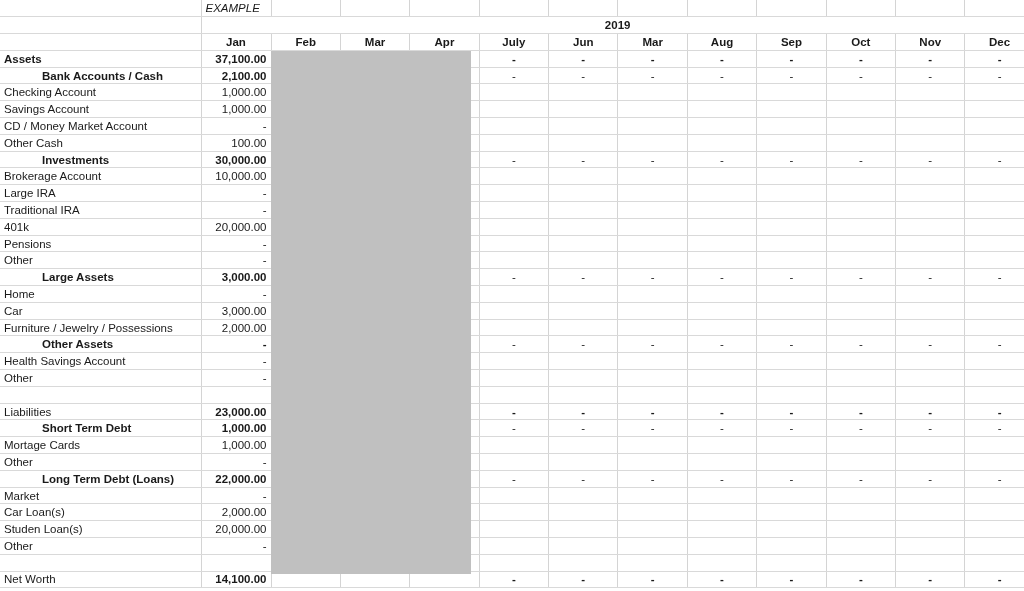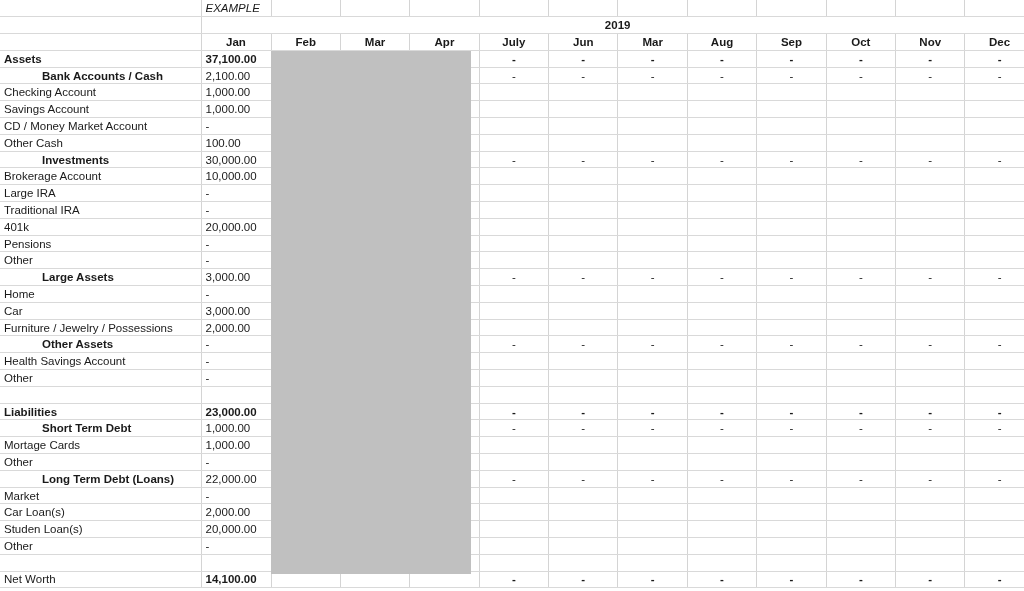--- a/index.html
+++ b/index.html
@@ -39,21 +39,21 @@
     box-sizing: border-box;
     background: #ffffff;
   }
 
   
   col.c-label { width: 201px; }
   col.c-value { width: 70px; }
   col.c-month { width: 69.4px; }
 
   
-  .num       { }
+  .num       { text-align: right; }
   .ctr       { text-align: center; }
   .indent    { padding-left: 12px; }
   .blankrow td { background: #ffffff; border-bottom: 1px solid #d9d9d9; }
 
   
   .toprow td { background: #ffffff; }
   .example {
     font-style: italic;
     font-size: 11px;
     text-align: left;
@@ -103,21 +103,21 @@
   .sec-assets-val {
     background: #d9ead3;
     font-weight: bold;
     color: #1a1a1a;
   }
 
   
   .sec-liab-label {
     background: #e01b1b;
     color: #ffffff;
-    font-weight: bold;
+    font-weight: normal;
     border-right: 1px solid #e01b1b;
     margin-left: 24px;
   }
   .sec-liab-val {
     background: #fb7c7c;
     font-weight: bold;
     color: #1a1a1a;
     margin-left: 7px;
   }
 
@@ -130,21 +130,21 @@
   }
   .sec-nw-val {
     background: #c3d7ef;
     font-weight: bold;
     color: #1a1a1a;
   }
 
   
   .sub td { background: #f2f2f2; }
   .sub .lbl { font-weight: bold; padding-left: 42px; }
-  .sub .num { font-weight: normal; }
+  .sub .num { font-weight: bold; }
 
   
   #mask {
     position: absolute;
     left: 271px;
     top: 51px;
     width: 200px;
     height: 523px;
     background: #c0c0c0;
     z-index: 5;

